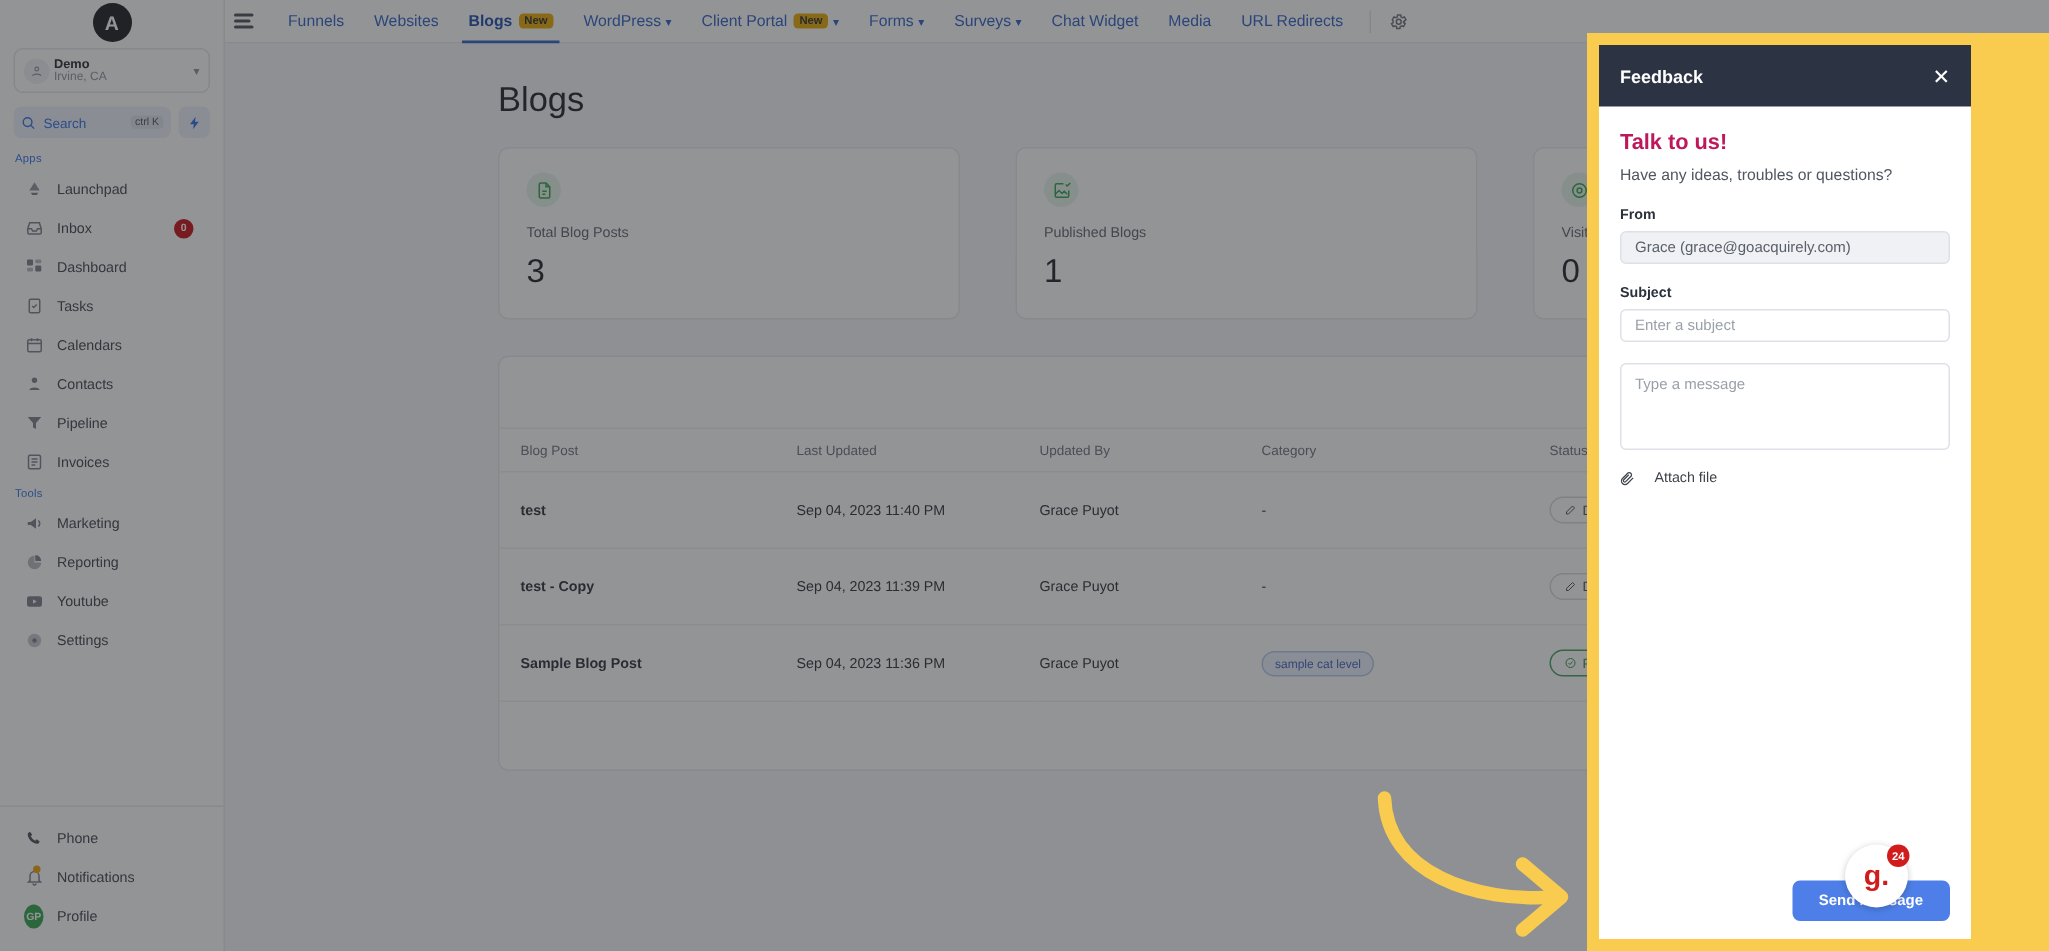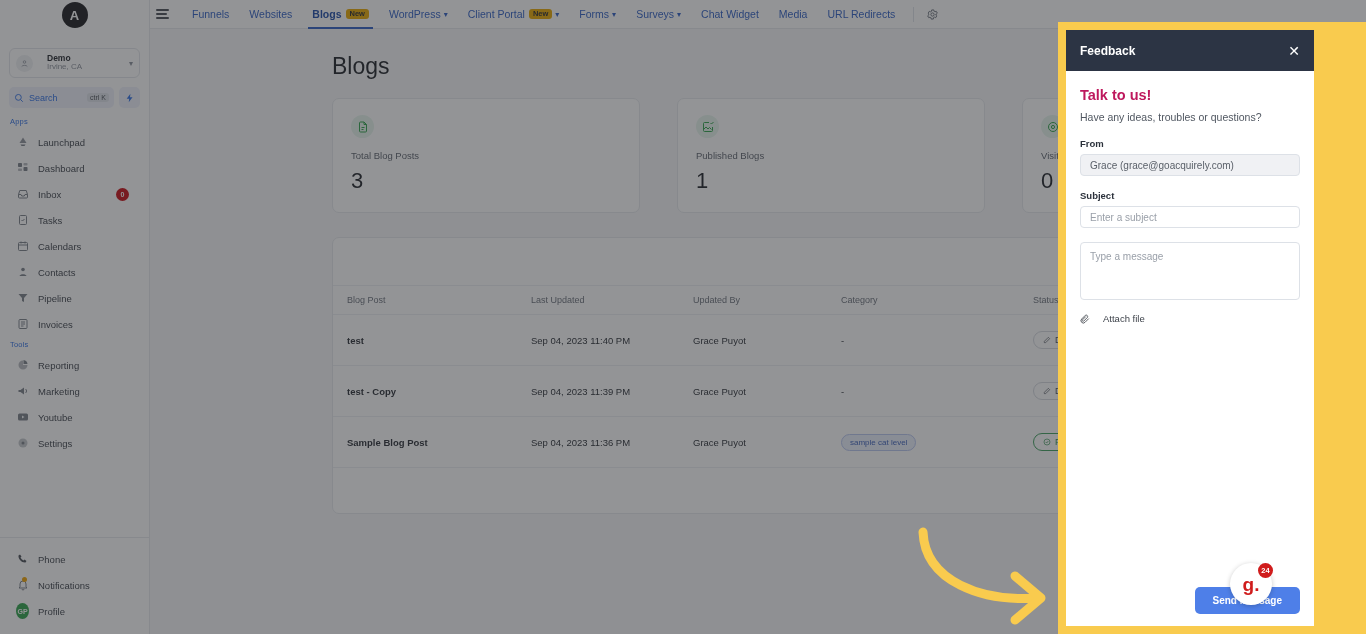--- a/index.html
+++ b/index.html
@@ -17,22 +17,22 @@
     background:#ffffff; border-right:1px solid #e6e8ec;
     display:flex; flex-direction:column;
   }
   .brand-row { height:30px; display:flex; align-items:center; justify-content:center; }
   .brand-logo {
     width:26px; height:26px; border-radius:50%; background:#1b1b1f;
     display:flex; align-items:center; justify-content:center;
     color:#ffffff; font-size:13px; font-weight:bold; line-height:1;
   }
   .loc-box {
-    margin:18px 9px 0 9px; height:30px; border:1px solid #e3e5ea; border-radius:6px;
-    display:flex; align-items:center; padding:0 6px; gap:14px;
+    margin:2px 9px 0 9px; height:30px; border:1px solid #e3e5ea; border-radius:6px;
+    display:flex; align-items:center; padding:0 6px; gap:3px;
   }
   .loc-avatar {
     width:17px; height:17px; border-radius:50%; background:#eef0f3;
     display:flex;align-items:center;justify-content:center; flex:0 0 auto;
   }
   .loc-text { flex:1 1 auto; line-height:1.05; overflow:hidden; }
   .loc-name { font-size:8.5px; font-weight:bold; color:#23262c; }
   .loc-sub { font-size:8px; color:#8b909a; }
   .chev { color:#8b909a; font-size:8px; }
 
@@ -281,44 +281,44 @@
           <svg width="12" height="12" viewBox="0 0 24 24" fill="#7a8089">
               <path d="M12 3l7 11H5z" opacity=".85"></path>
               <path d="M7 17h10l-2 3H9z"></path>
             </svg>
         </span>
         <span class="txt">Launchpad</span>
       </div>
 
       <div class="nav-item">
         <span class="ico">
+          <svg width="12" height="12" viewBox="0 0 24 24" fill="none" stroke="#7a8089" stroke-width="2">
+              <path d="M3 13h5l1.5 3h5L16 13h5"></path>
+              <path d="M3 13l2.5-8h13L21 13v5a2 2 0 01-2 2H5a2 2 0 01-2-2z"></path>
+            </svg>
+        </span>
+        <span class="txt">Inbox</span>
+        <span class="badge-count">0</span>
+      </div>
+
+      <div class="nav-item">
+        <span class="ico">
           <svg width="12" height="12" viewBox="0 0 24 24" fill="#7a8089">
               <rect x="2" y="2" width="8" height="8" rx="1.5"></rect>
               <rect x="13" y="2" width="8" height="5" rx="1.5" opacity=".55"></rect>
               <rect x="2" y="13" width="8" height="5" rx="1.5" opacity=".55"></rect>
               <rect x="13" y="10" width="8" height="8" rx="1.5"></rect>
             </svg>
         </span>
         <span class="txt">Dashboard</span>
       </div>
 
       <div class="nav-item">
         <span class="ico">
           <svg width="12" height="12" viewBox="0 0 24 24" fill="none" stroke="#7a8089" stroke-width="2">
-              <path d="M3 13h5l1.5 3h5L16 13h5"></path>
-              <path d="M3 13l2.5-8h13L21 13v5a2 2 0 01-2 2H5a2 2 0 01-2-2z"></path>
-            </svg>
-        </span>
-        <span class="txt">Inbox</span>
-        <span class="badge-count">0</span>
-      </div>
-
-      <div class="nav-item">
-        <span class="ico">
-          <svg width="12" height="12" viewBox="0 0 24 24" fill="none" stroke="#7a8089" stroke-width="2">
               <rect x="5" y="3" width="14" height="18" rx="2"></rect>
               <path d="M9 12l2 2 4-4"></path>
             </svg>
         </span>
         <span class="txt">Tasks</span>
       </div>
 
       <div class="nav-item">
         <span class="ico">
           <svg width="12" height="12" viewBox="0 0 24 24" fill="none" stroke="#7a8089" stroke-width="2">
@@ -356,35 +356,35 @@
             </svg>
         </span>
         <span class="txt">Invoices</span>
       </div>
 
       <div class="nav-group-label">Tools</div>
 
       <div class="nav-item">
         <span class="ico">
           <svg width="12" height="12" viewBox="0 0 24 24" fill="#7a8089">
+              <path d="M3 10v4h4l7 5V5L7 10z"></path>
+              <path d="M17 8a5 5 0 010 8" stroke="#7a8089" stroke-width="2" fill="none"></path>
+            </svg>
+        </span>
+        <span class="txt">Marketing</span>
+      </div>
+
+      <div class="nav-item">
+        <span class="ico">
+          <svg width="12" height="12" viewBox="0 0 24 24" fill="#7a8089">
               <path d="M12 3a9 9 0 109 9h-9z" opacity=".55"></path>
               <path d="M13 2v8h8a9 9 0 00-8-8z"></path>
             </svg>
         </span>
         <span class="txt">Reporting</span>
-      </div>
-
-      <div class="nav-item">
-        <span class="ico">
-          <svg width="12" height="12" viewBox="0 0 24 24" fill="#7a8089">
-              <path d="M3 10v4h4l7 5V5L7 10z"></path>
-              <path d="M17 8a5 5 0 010 8" stroke="#7a8089" stroke-width="2" fill="none"></path>
-            </svg>
-        </span>
-        <span class="txt">Marketing</span>
       </div>
 
       <div class="nav-item">
         <span class="ico">
           <svg width="12" height="12" viewBox="0 0 24 24" fill="#7a8089">
               <rect x="2" y="5" width="20" height="14" rx="3"></rect>
               <path d="M10 9l5 3-5 3z" fill="#f6f7f9"></path>
             </svg>
         </span>
         <span class="txt">Youtube</span>

